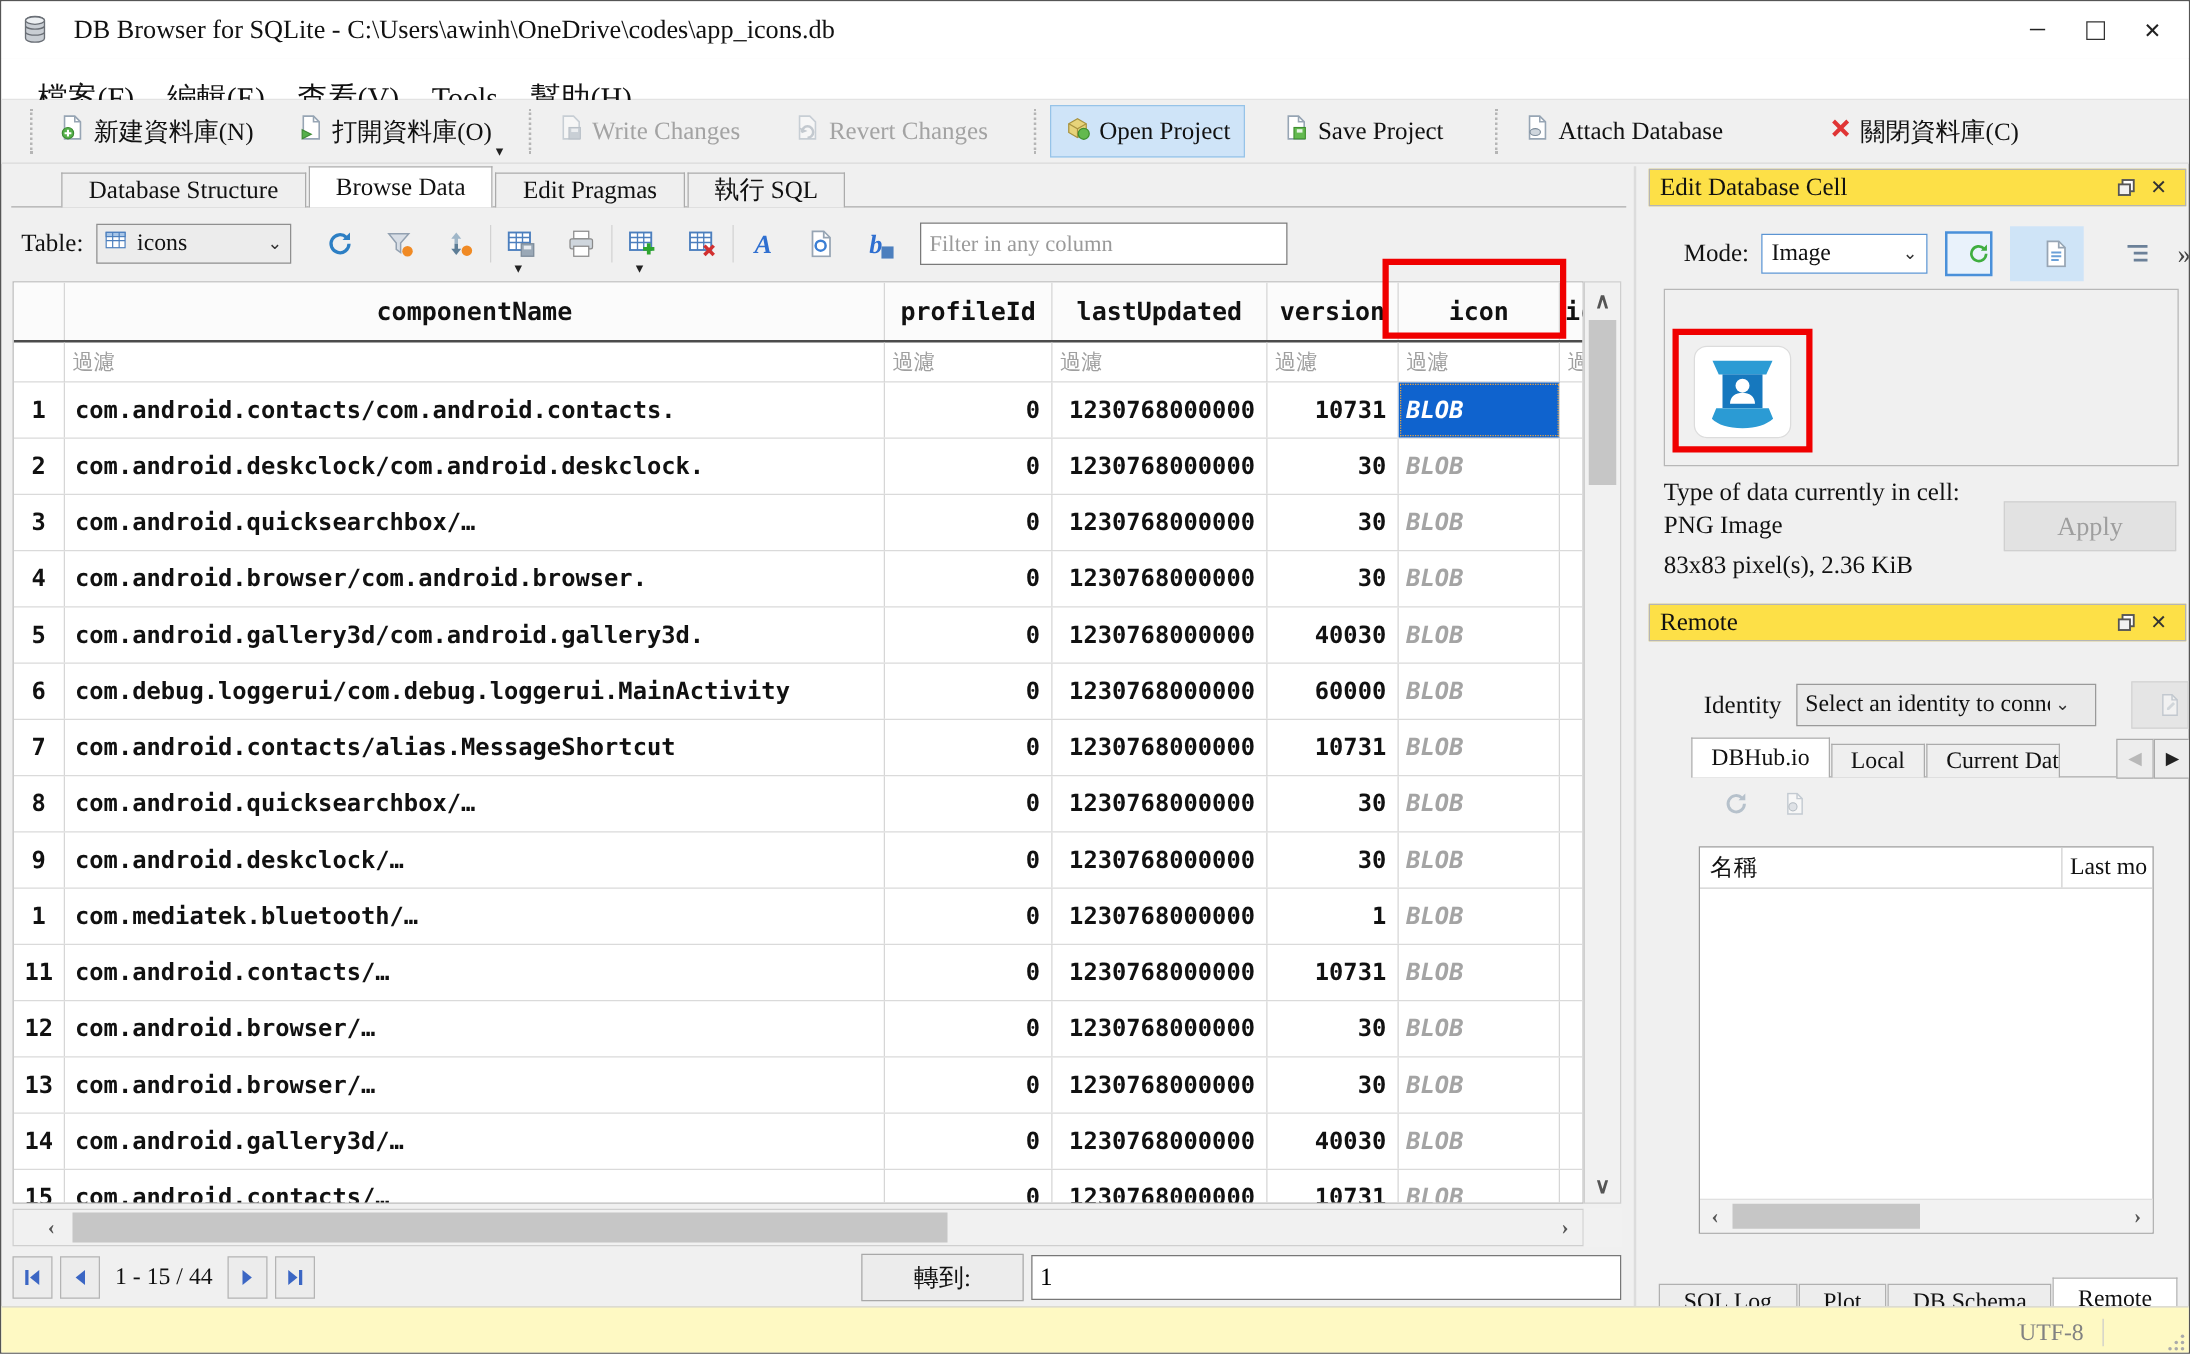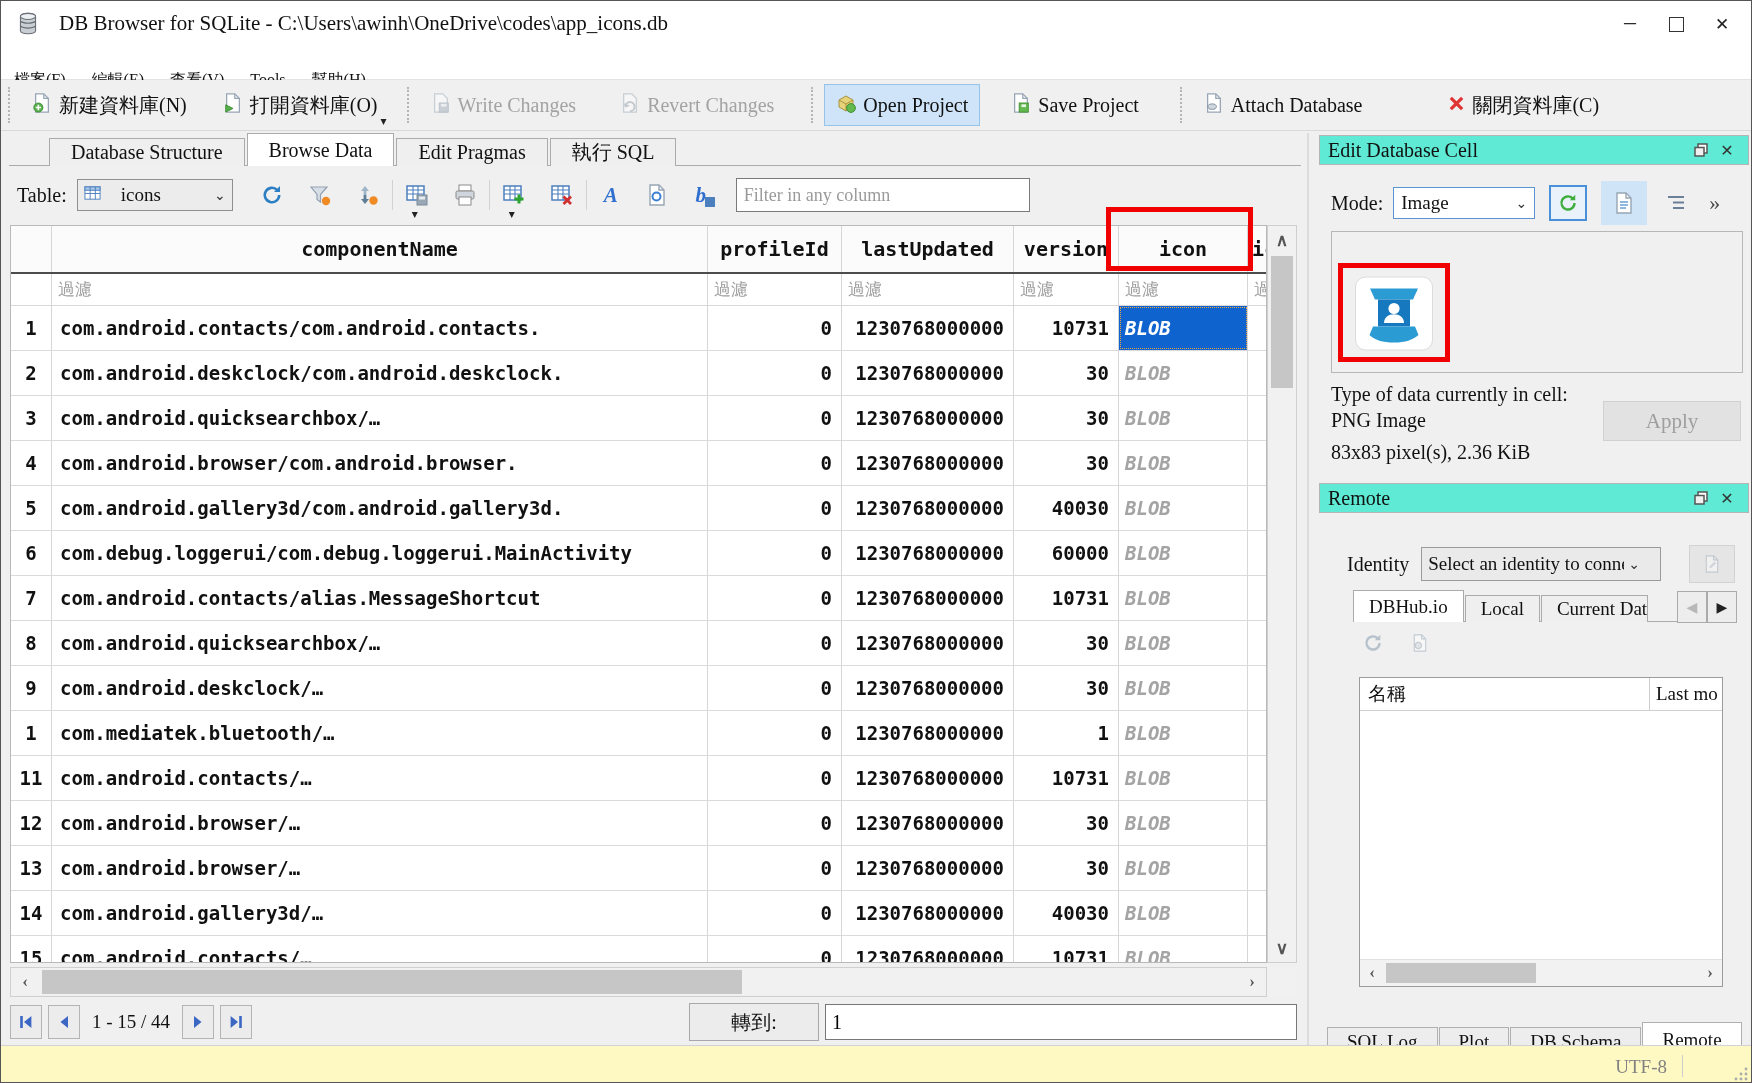--- a/index.html
+++ b/index.html
@@ -1,46 +1,46 @@
 <!DOCTYPE html>
 <html style="--sel: #0f63ce; --annot: #f00000; --hl: #cfe4f8;"><head>
 <meta charset="utf-8">
 <style>
   html,body{margin:0;padding:0;background:#5a5a5a;}
   .window{position:relative;width:1752px;height:1083px;background:#f0f0f0;
     font-family:"Liberation Serif", serif;color:#111;overflow:hidden;
     border:1px solid #555;box-sizing:border-box;}
   .abs{position:absolute;box-sizing:border-box;}
-  .flex{display:flex;align-items:center;}
+  .flex{display:flex;align-items:center;padding-left:16px;}
   
   .titlebar{left:0;top:0;width:1752px;height:46px;background:#fff;}
   .title-text{font-size:21px;margin-left:10px;white-space:nowrap;}
   .wbtn{width:46px;height:36px;display:flex;align-items:center;justify-content:center;font-size:17px;color:#222;}
   .maxbox{width:13px;height:13px;border:1.5px solid #333;display:inline-block;}
   
   .menubar{left:0;top:46px;width:1752px;height:33px;background:#fff;border-bottom:1px solid #e3e3e3;}
-  .mitem{padding:0 13px;font-size:16px;height:33px;line-height:33px;margin-top:32px;}
+  .mitem{padding:0 13px;font-size:24px;height:33px;line-height:33px;margin-top:32px;}
   
   .toolbar{left:0;top:79px;width:1752px;height:51px;background:#f0f0f0;border-bottom:1px solid #d9d9d9;}
   .tbtn{display:flex;align-items:center;gap:7px;padding:0 11px;height:40px;font-size:20px;white-space:nowrap;position:relative;}
   .tbtn.disabled{color:#a3a3a3;}
   .tbtn.disabled svg{opacity:.45;}
   .tbtn.hl{background:var(--hl);border:1px solid #96c3e8;text-align:right;}
   .handle{width:4px;height:36px;border-left:2px dotted #b5b5b5;margin:0 7px;}
   .dd{font-size:12px;line-height:10px;color:#222;}
   .dd-br{position:absolute;right:2px;bottom:-1px;}
   
   .tabbar{left:8px;top:132px;height:33px;display:flex;align-items:flex-end;z-index:3;padding-left:40px;}
   .pane-line{left:8px;top:164px;width:1292px;height:1px;background:#ababab;}
   .mtab{height:27px;line-height:27px;padding:0 21px;font-size:20px;background:#efefef;
     border:1px solid #ababab;border-bottom:none;margin-right:2px;}
   .mtab.active{height:32px;line-height:32px;background:#fff;z-index:4;}
   
   .controls{left:8px;top:168px;width:1292px;height:52px;display:flex;align-items:center;}
-  .combo{height:30px;background:#ececec;border:1px solid #8f8f8f;display:flex;align-items:center;padding:0 6px;gap:20px;}
+  .combo{height:30px;background:#ececec;border:1px solid #8f8f8f;display:flex;align-items:center;padding:0 6px;gap:9px;}
   .combo .chev{margin-left:auto;font-size:14px;color:#333;}
   .ibtn{width:30px;height:30px;display:flex;align-items:center;justify-content:center;position:relative;}
   .isep{width:1px;height:30px;background:#d2d2d2;margin:0 9px;}
   .filter-input{height:32px;width:278px;border:1px solid #7a7a7a;font-family:"Liberation Serif",serif;
     font-size:18px;padding:0 7px;background:#fff;}
   .filter-input::placeholder{color:#9a9a9a;}
   
   .grid{left:9px;top:224px;width:1257px;height:738px;background:#fff;border:1px solid #b9b9b9;
     font-family:"DejaVu Sans Mono", monospace;overflow:hidden;}
   .ghead{display:flex;height:46px;background:#fbfbfb;border-bottom:2px solid #4c4c4c;}
@@ -70,21 +70,21 @@
   .thumb{background:#c6c6c6;}
   
   .pagination{left:9px;top:1002px;width:1287px;height:38px;display:flex;align-items:center;gap:6px;}
   .pbtn{width:30px;height:32px;background:#ececec;border:1px solid #b4b4b4;display:flex;align-items:center;justify-content:center;}
   .range{font-size:19px;margin:0 6px;white-space:nowrap;}
   .gbtn{min-width:128px;height:36px;background:#ececec;border:1px solid #a8a8a8;font-size:20px;
     display:flex;align-items:center;justify-content:center;}
   .ginput{width:458px;height:34px;border:1px solid #777;font-family:"Liberation Serif",serif;font-size:20px;padding:0 6px;}
   
   .splitter{left:1306px;top:132px;width:2px;height:912px;background:#dcdcdc;}
-  .docktitle{height:30px;background:#5eead4;border:1px solid #b5b5b5;display:flex;align-items:center;padding:0 8px;}
+  .docktitle{height:30px;background:#fde047;border:1px solid #b5b5b5;display:flex;align-items:center;padding:0 8px;}
   .docktitle .t{font-size:20px;flex:1;}
   .dico{width:26px;display:flex;align-items:center;justify-content:center;color:#333;font-size:16px;}
   .groupbox{border:1px solid #b7b7b7;background:#f0f0f0;}
   .redbox{border:5px solid var(--annot);z-index:50;background:transparent;}
   .infoline{font-size:20px;white-space:nowrap;}
   .applybtn{background:#e2e2e2;border:1px solid #d0d0d0;color:#9e9e9e;font-size:21px;
     display:flex;align-items:center;justify-content:center;}
   .rcombo{height:34px;background:#eaeaea;border:1px solid #9a9a9a;display:flex;align-items:center;padding:0 6px;}
   .rcombo .txt{font-size:19px;white-space:nowrap;overflow:hidden;width:196px;}
   .rtabs{display:flex;align-items:flex-end;}

